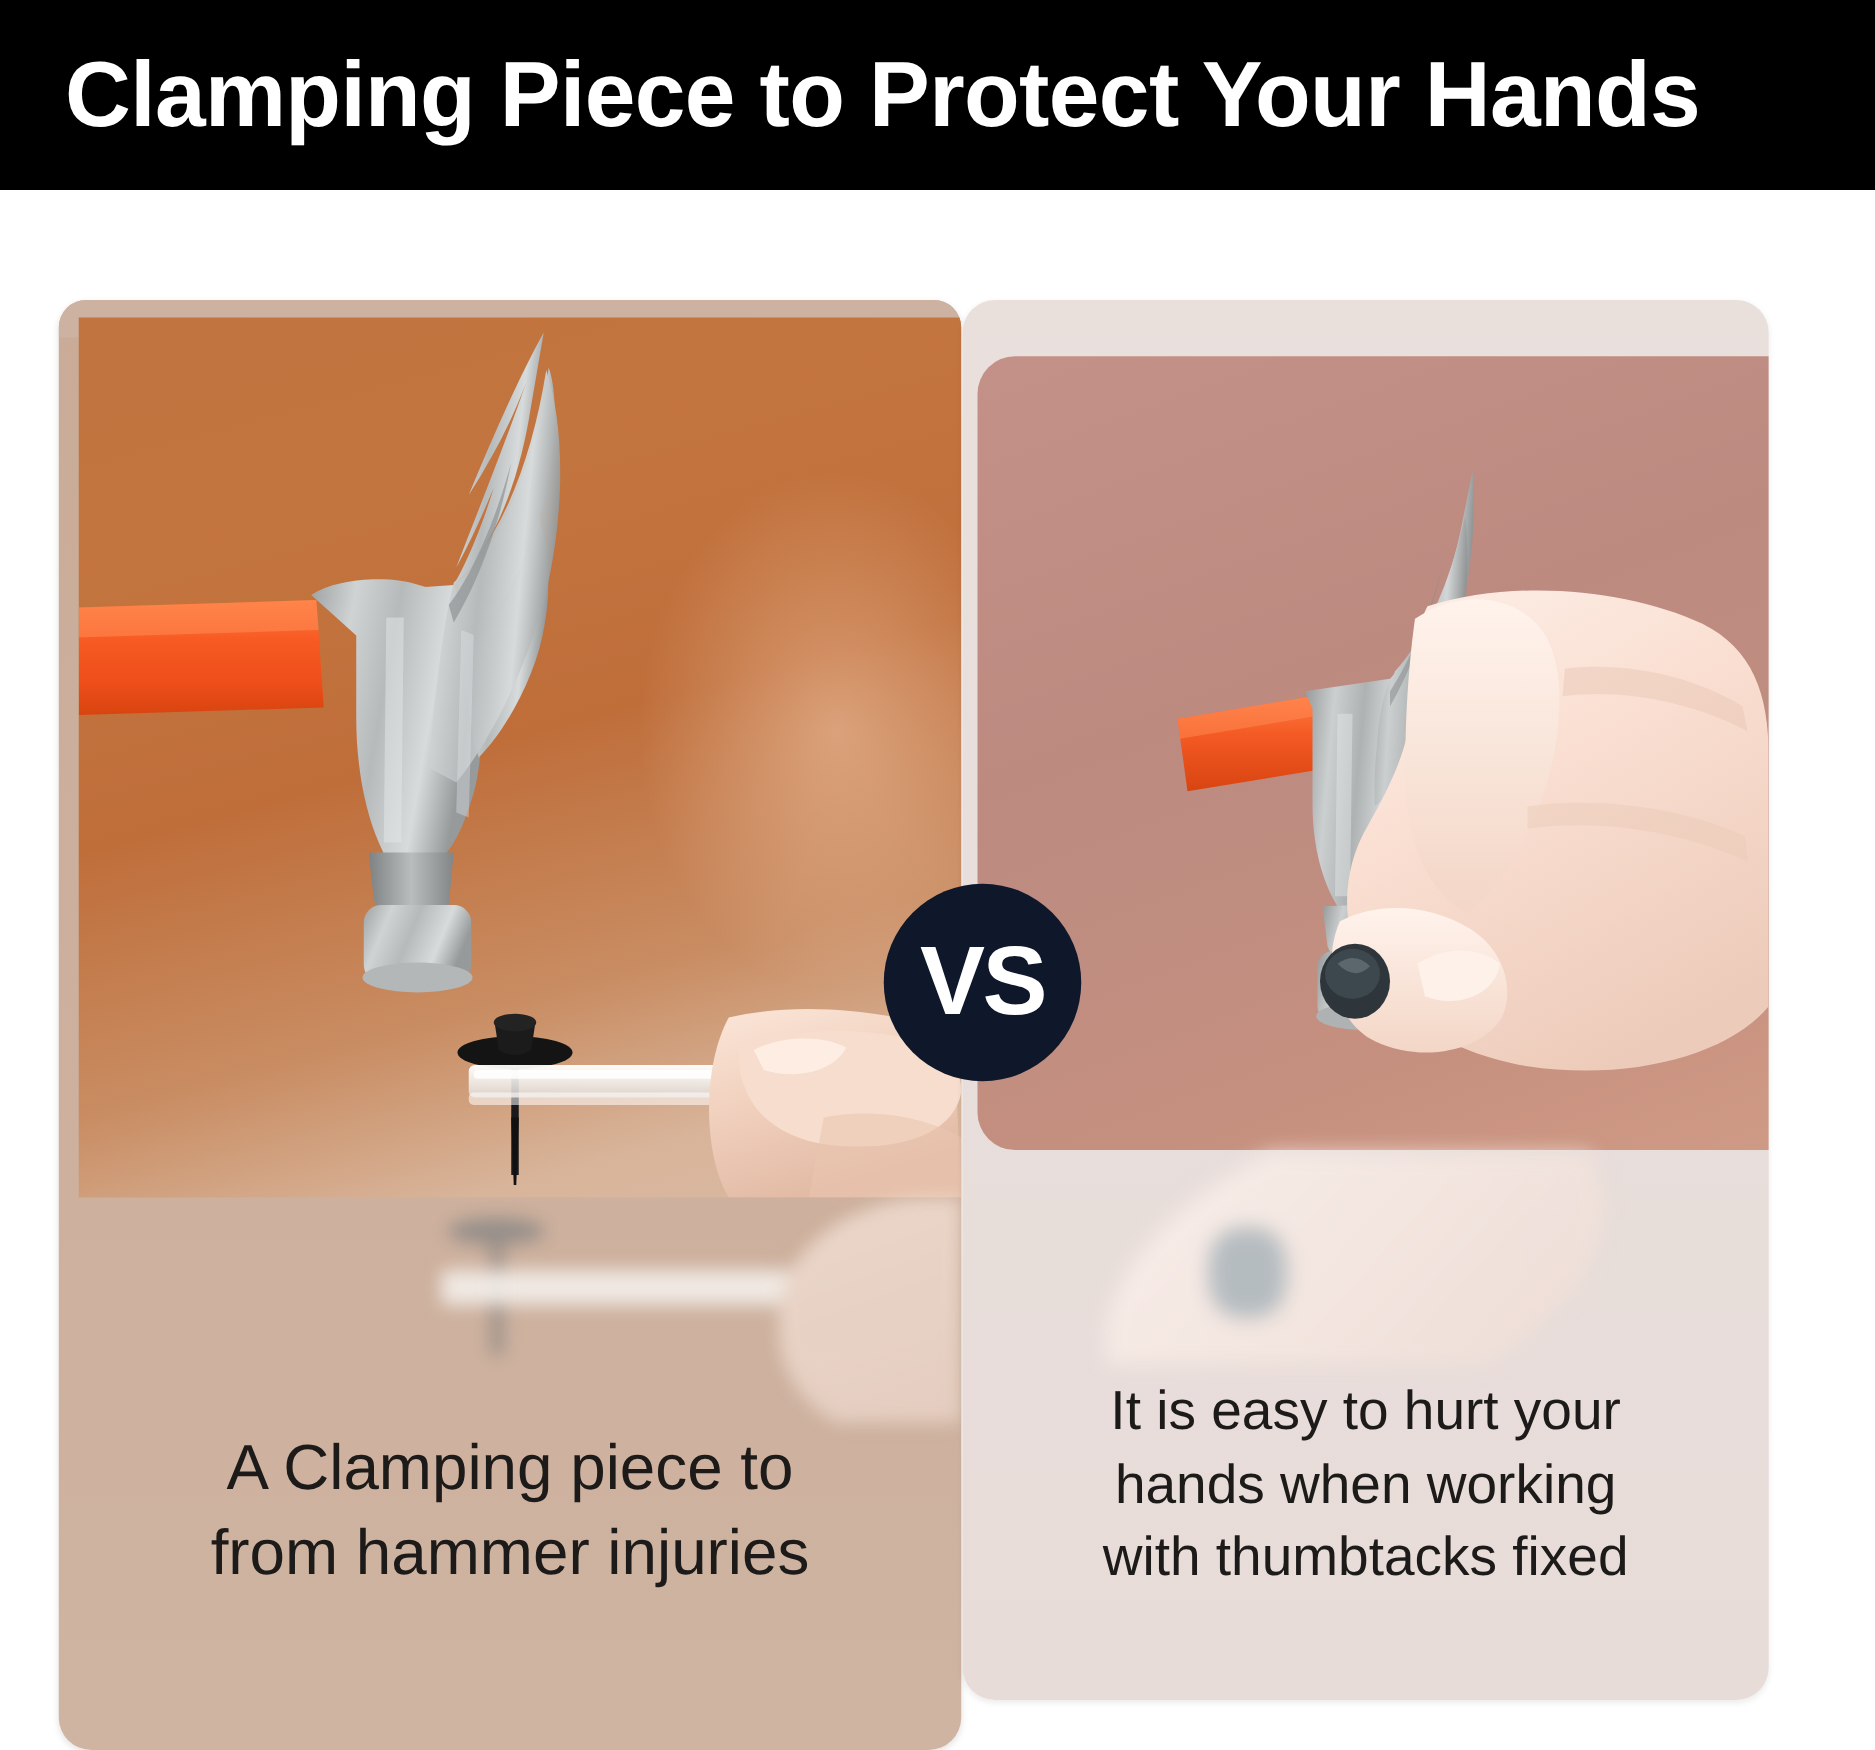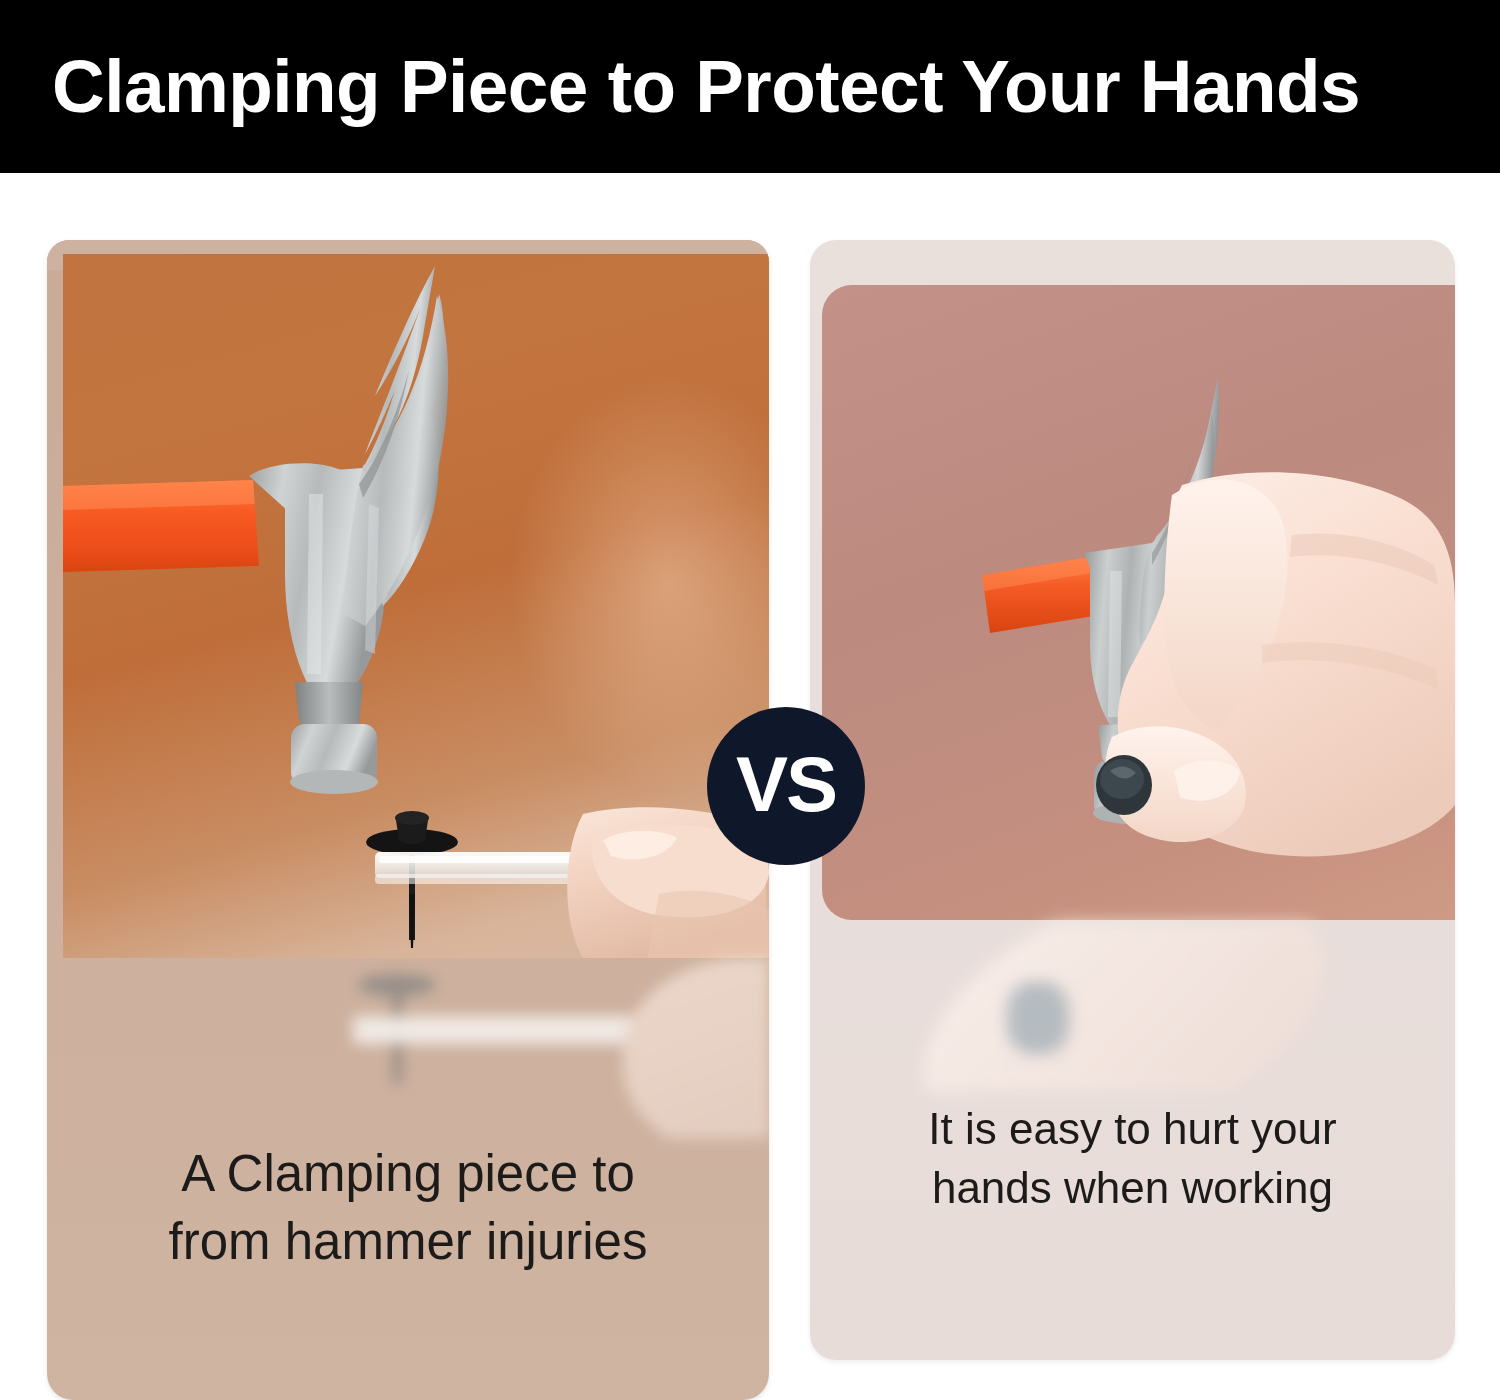--- a/index.html
+++ b/index.html
@@ -13,21 +13,21 @@
     font-family: "Liberation Sans", sans-serif;
     overflow: hidden;
     position: relative;
   }
 
   
   .header-bar {
     position: absolute;
     left: 0; top: 0;
     width: 1500px;
-    height: 173px;
+    height: 152px;
     background: #000000;
     display: flex;
     align-items: center;
   }
   .header-title {
     font-size: 74px;
     line-height: 1;
     font-weight: bold;
     color: #ffffff;
     letter-spacing: -0.5px;
@@ -148,21 +148,21 @@
     text-align: center;
     font-size: 51px;
     line-height: 1.33;
     color: #1d1b19;
     font-weight: 400;
   }
 
   
   .card-right {
     position: absolute;
-    left: 810px;
+    left: 770px;
     top: 67px;
     width: 645px;
     height: 1120px;
     border-radius: 26px;
     background: linear-gradient(180deg,
         #e9e0dc 0%,
         #e8dedb 40%,
         #e7dcd8 100%);
     overflow: hidden;
     box-shadow: 0 2px 5px rgba(0,0,0,0.08);
@@ -465,20 +465,21 @@
     </div>
 
     <div class="blur-right">
       <div class="finger-blob"></div>
       <div class="tack-grey"></div>
     </div>
 
     <div class="caption-right">
       <div>It is easy to hurt your</div>
       <div>hands when working</div>
+      <div>with thumbtacks fixed</div>
     </div>
   </div>
 
   <div class="vs-badge">
     <span class="vs-label">VS</span>
   </div>
 
 </div>
 
 </body></html>

